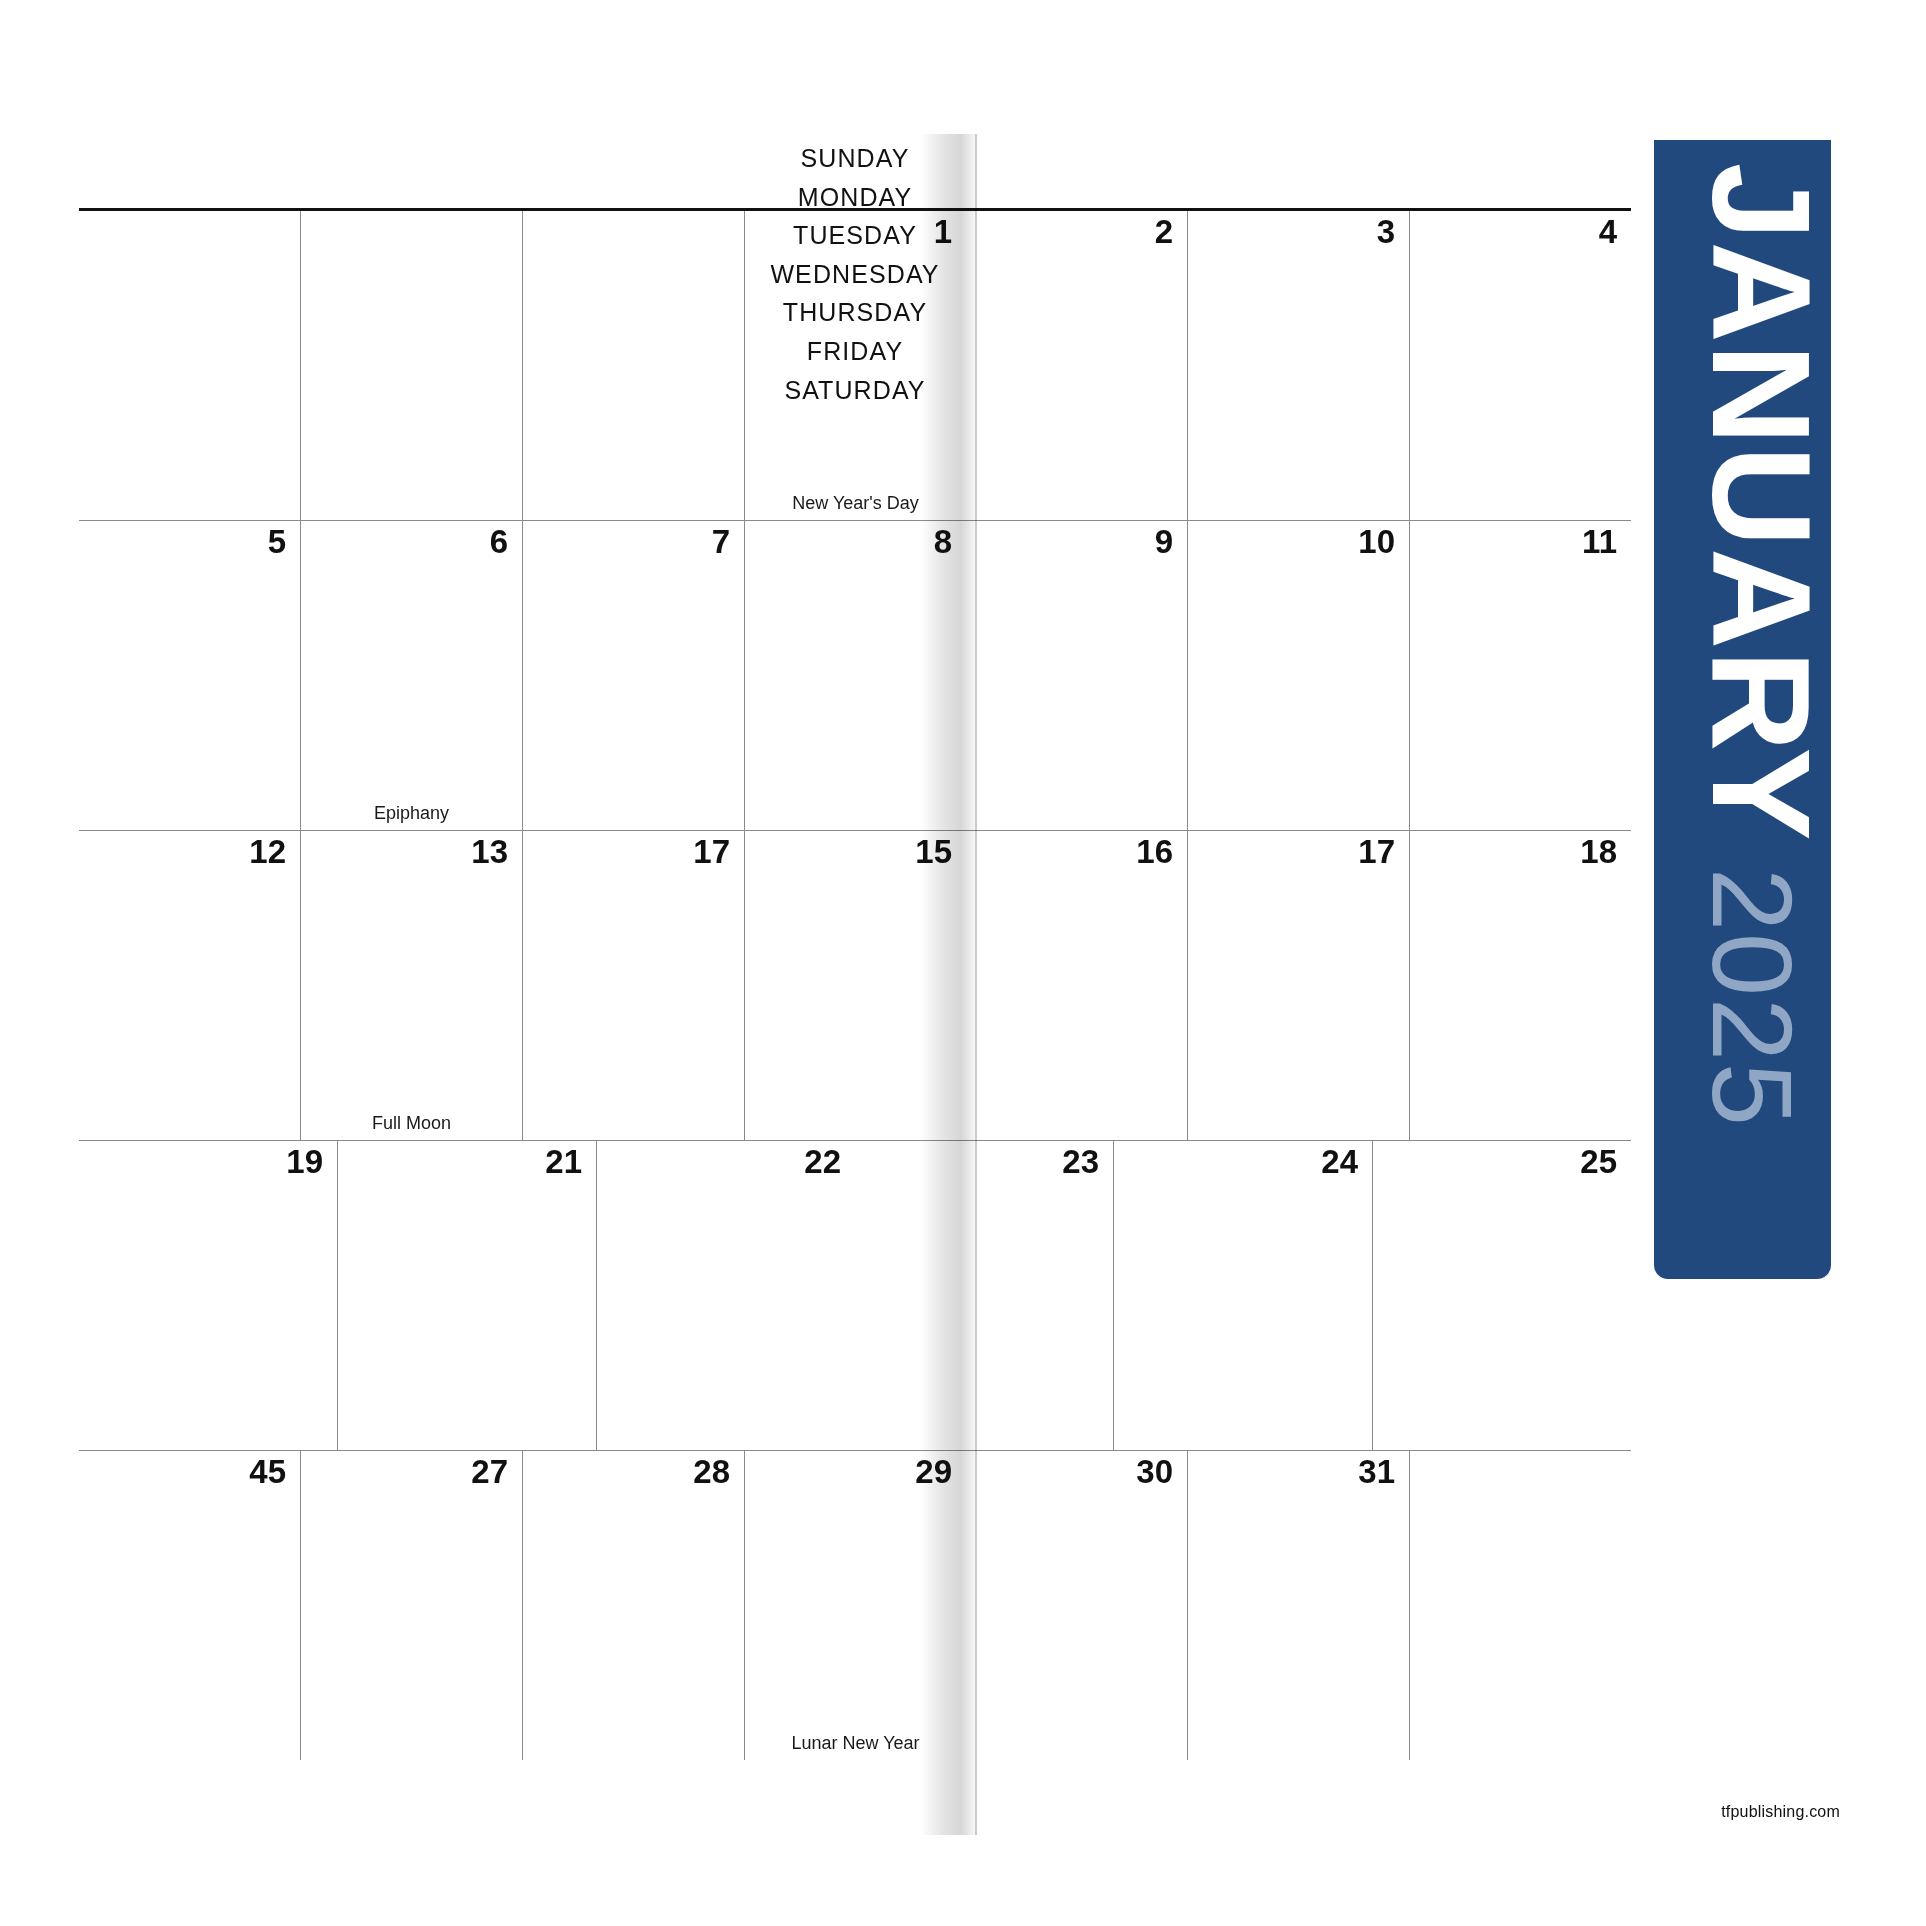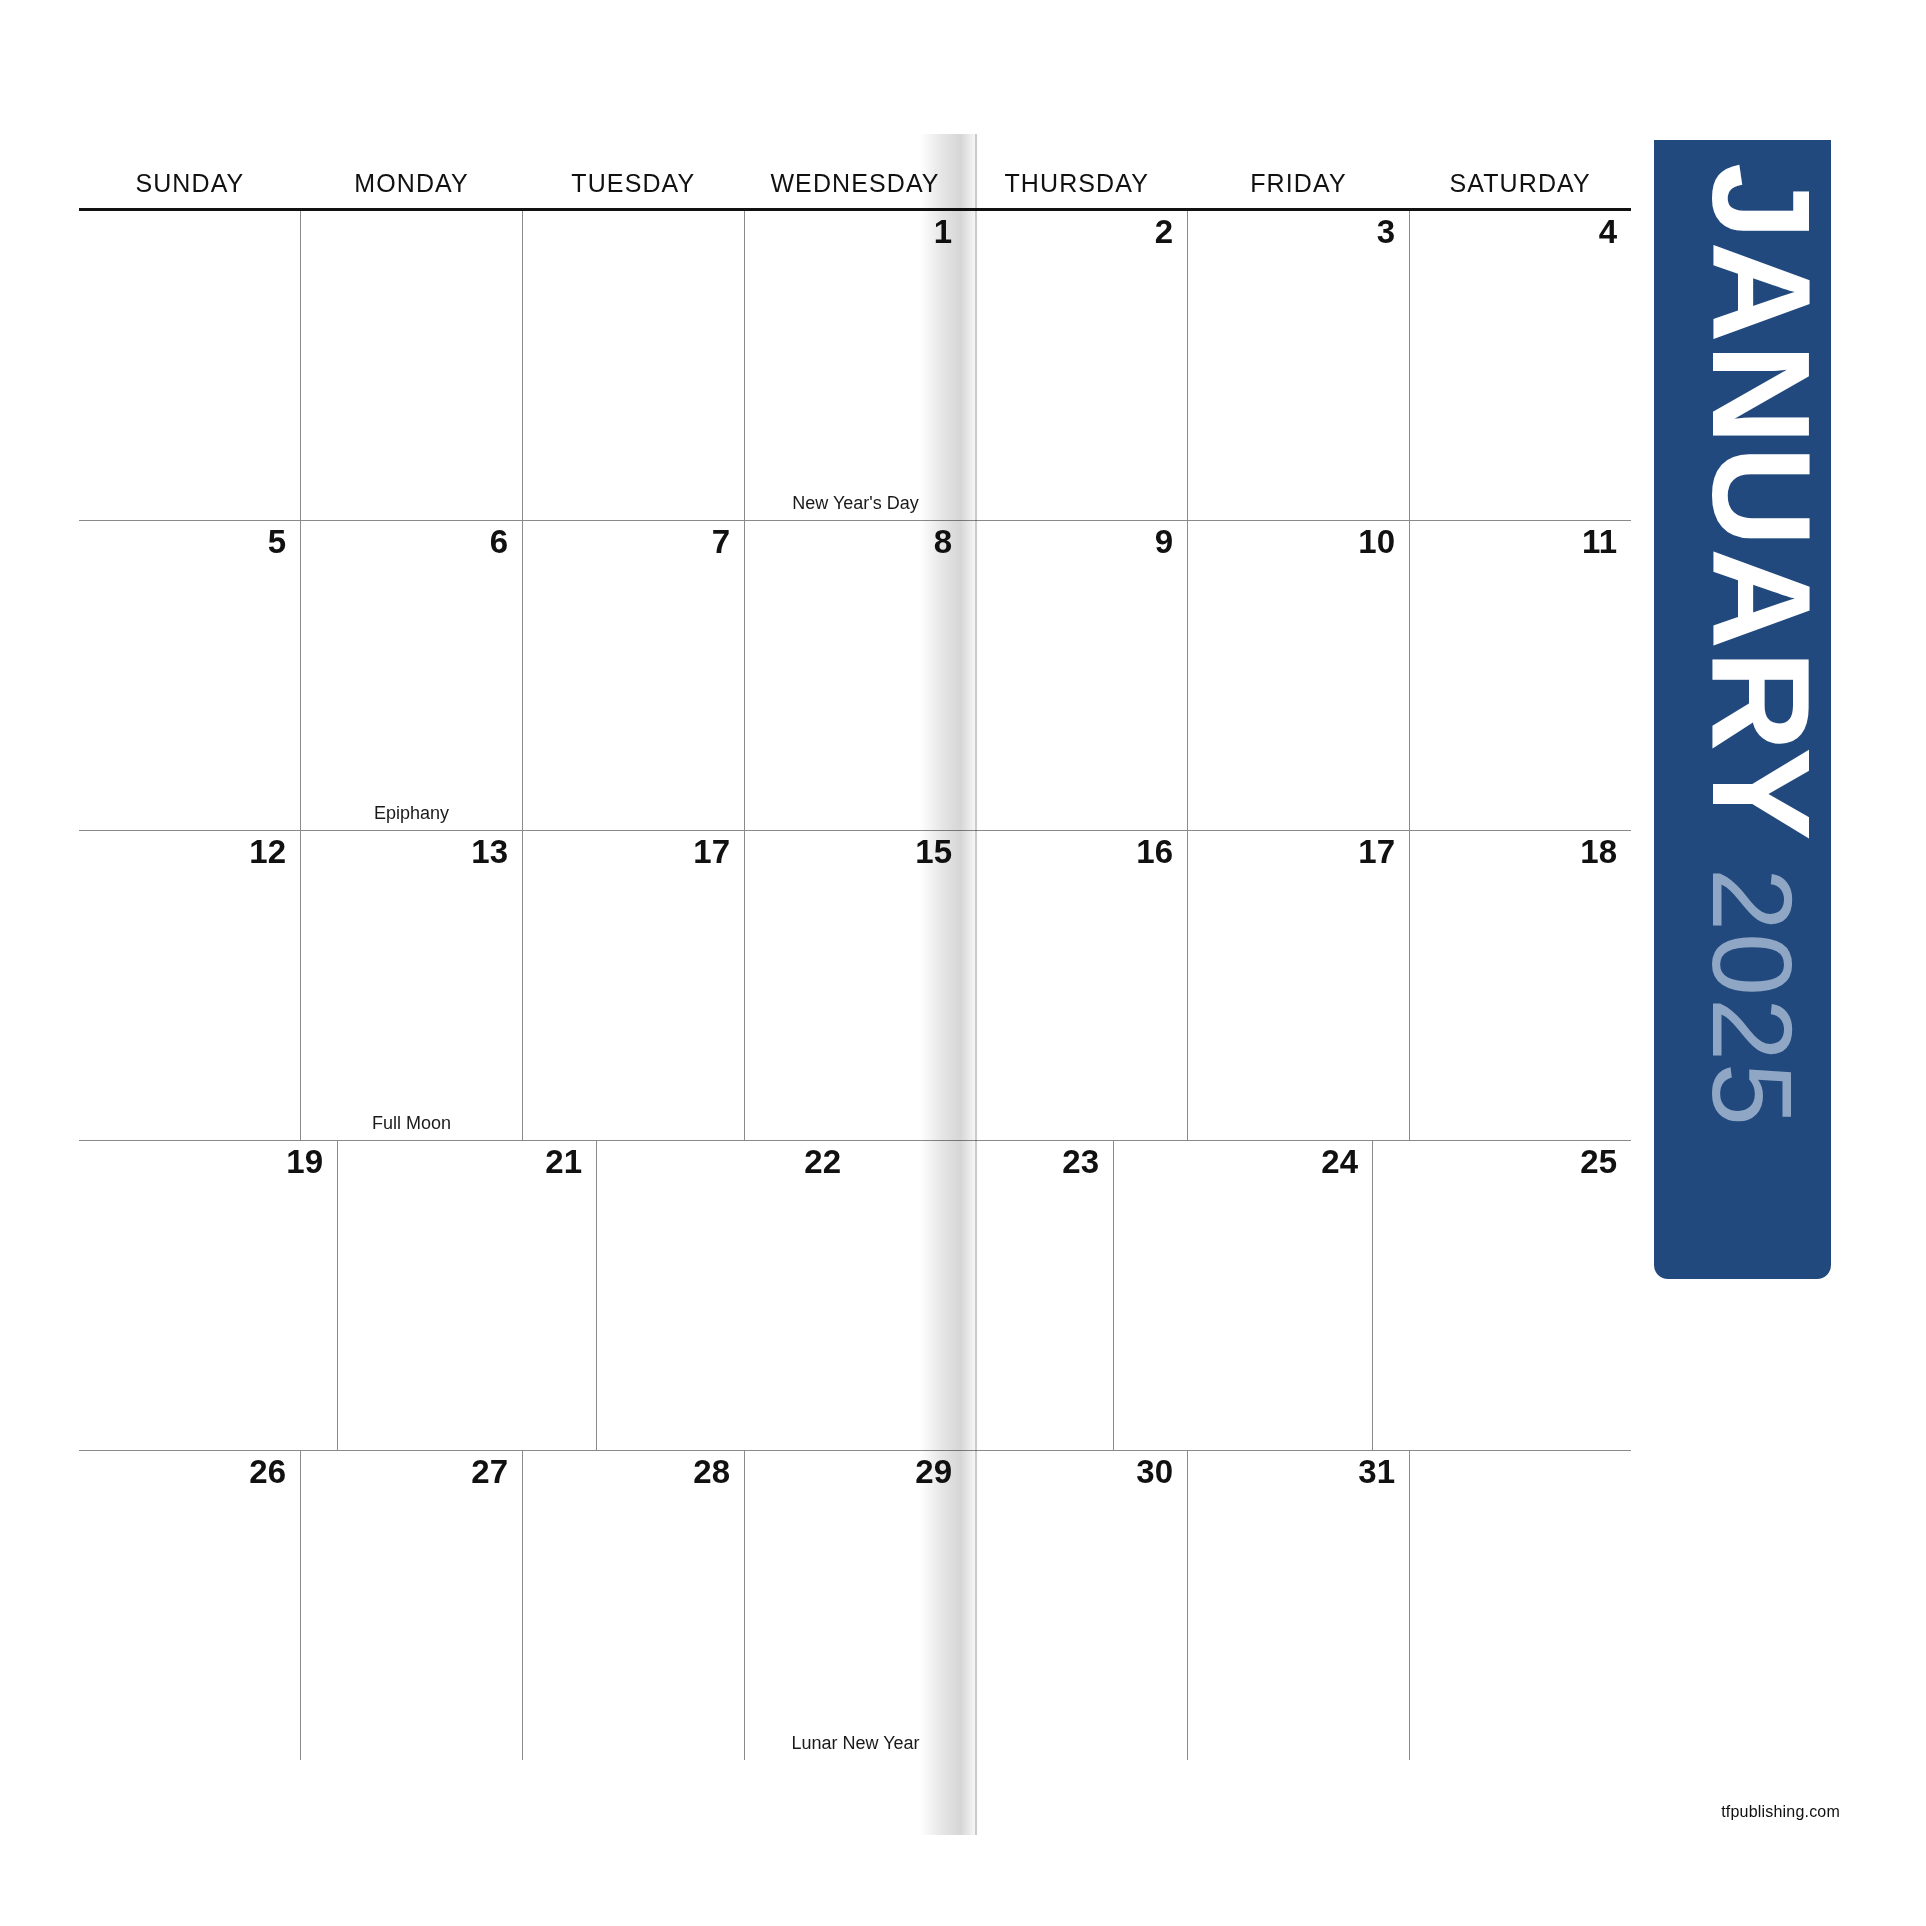--- a/index.html
+++ b/index.html
@@ -27,22 +27,23 @@
     position: absolute;
     left: 79px;
     top: 144px;
     width: 1552px;
     height: 1675px;
   }
 
   .weekday-row {
     display: flex;
     height: 64px;
-    align-items: flex-end;
+    align-items: center;
     border-bottom: 3.7px solid #111111;
+    flex-direction: column;
   }
   .weekday {
     flex: 1 1 0;
     text-align: center;
     font-size: 25px;
     letter-spacing: 1.1px;
     color: #111111;
     font-weight: 500;
     padding-bottom: 9.6px;
     font-family: "Liberation Sans", sans-serif;
@@ -304,21 +305,21 @@
           <div class="day-note"></div>
         </div>
         <div class="day-cell">
           <div class="day-number">25</div>
           <div class="day-note"></div>
         </div>
       </div>
 
       <div class="week-row">
         <div class="day-cell">
-          <div class="day-number">26</div>
+          <div class="day-number">45</div>
           <div class="day-note"></div>
         </div>
         <div class="day-cell">
           <div class="day-number">27</div>
           <div class="day-note"></div>
         </div>
         <div class="day-cell">
           <div class="day-number">28</div>
           <div class="day-note"></div>
         </div>

